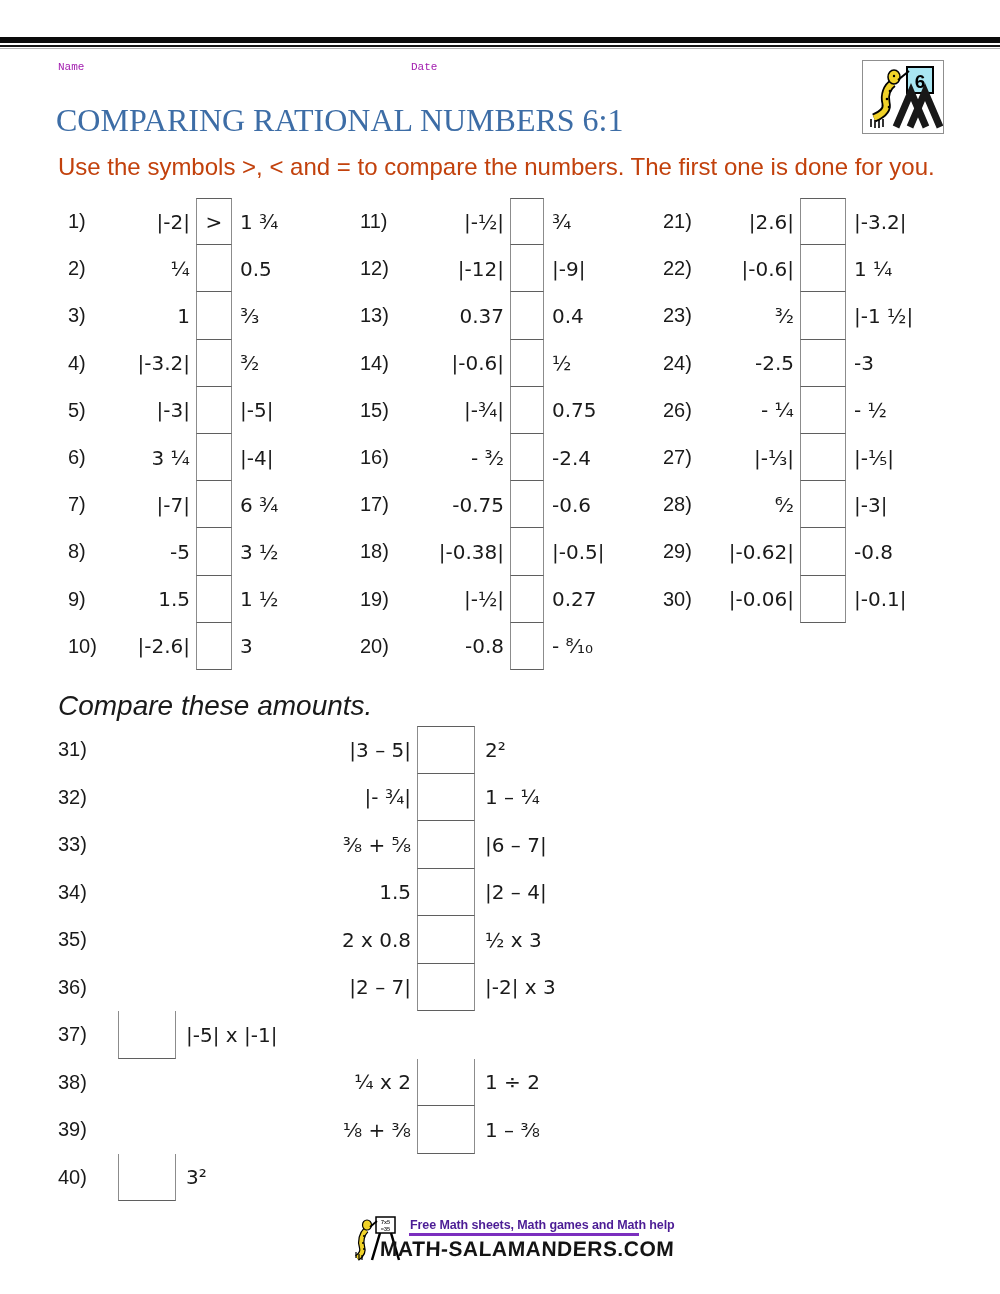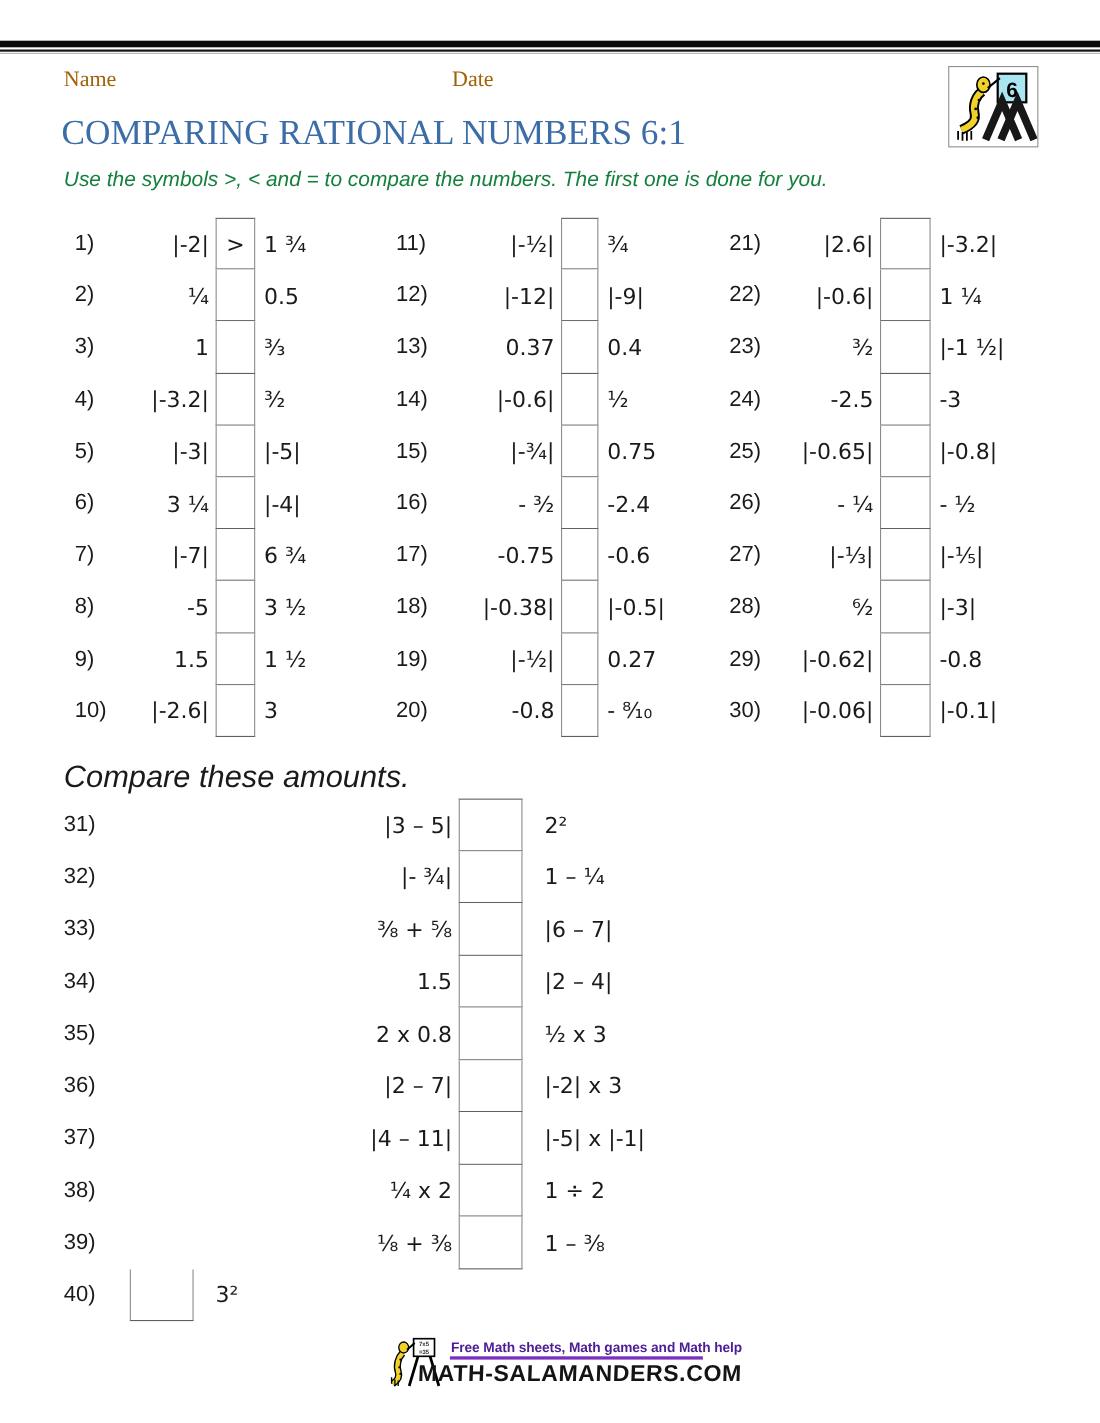--- a/index.html
+++ b/index.html
@@ -6,28 +6,28 @@
   body{
     width:1000px;height:1294px;position:relative;background:#ffffff;
     font-family:"DejaVu Sans",sans-serif;color:#1a1a1a;overflow:hidden;
   }
   .abs{position:absolute;}
   
   #rule-thick{top:37px;left:0;width:1000px;height:6px;background:#0b0b0b;}
   #rule-thin{top:45px;left:0;width:1000px;height:2px;background:#161616;}
   #rule-hair{top:48px;left:0;width:1000px;height:1px;background:#b3b3b3;}
 
-  .small-label{font-family:Liberation Serif, serif;font-size:20px;color:#a16207;}
+  .small-label{font-family:Liberation Mono, monospace;font-size:11px;color:#a21caf;}
   #name-label{left:58px;top:61px;}
   #date-label{left:411px;top:61px;}
 
   #logo-box{left:862px;top:60px;width:80px;height:72px;border:1px solid #8f8f8f;background:#fff;}
 
   #page-title{left:56px;top:102px;font-family:"Liberation Serif",serif;font-size:32px;color:#3D6DA6;white-space:nowrap;}
-  #instruction{left:58px;top:153px;font-family:"Liberation Sans",sans-serif;font-style:italic;font-size:19px;color:#15803d;white-space:nowrap;}
+  #instruction{left:58px;top:153px;font-family:"Liberation Sans",sans-serif;font-size:24px;color:#c2410c;white-space:nowrap;}
 
   .pcol{display:grid;grid-template-rows:repeat(10,47.2px);}
   #col1{left:68px;top:198px;}
   #col2{left:360px;top:198px;}
   #col3{left:663px;top:198px;}
   #sec2{left:58px;top:726px;grid-template-rows:repeat(10,47.5px);}
 
   .prow{display:flex;align-items:center;}
   .pnum{font-family:"Liberation Sans",sans-serif;font-size:20px;}
   .pleft{text-align:right;font-size:20px;white-space:nowrap;}
@@ -35,21 +35,21 @@
   .pbox{
     align-self:stretch;box-sizing:border-box;background:#fff;
     border-left:1px solid #8c8c8c;border-right:1px solid #8c8c8c;border-bottom:1px solid #5f5f5f;
     display:flex;align-items:center;justify-content:center;font-size:20px;
   }
   .prow:first-child .pbox{border-top:1px solid #5f5f5f;}
 
   .c1 .pnum{width:40px;} .c1 .pleft{width:82px;margin-right:6px;} .c1 .pbox{width:36px;} .c1 .pright{margin-left:8px;}
   .c2 .pnum{width:45px;} .c2 .pleft{width:99px;margin-right:6px;} .c2 .pbox{width:34px;} .c2 .pright{margin-left:8px;}
   .c3 .pnum{width:45px;} .c3 .pleft{width:86px;margin-right:6px;} .c3 .pbox{width:46px;} .c3 .pright{margin-left:8px;}
-  .s2 .pnum{width:60px;} .s2 .pleft{width:293px;margin-right:6px;} .s2 .pbox{width:58px;} .s2 .pright{margin-left:20px;}
+  .s2 .pnum{width:60px;} .s2 .pleft{width:293px;margin-right:6px;} .s2 .pbox{width:58px;} .s2 .pright{margin-left:10px;}
 
   #sec2-heading{left:58px;top:690px;font-family:"Liberation Sans",sans-serif;font-style:italic;font-size:28px;}
 
   
   #footer-mascot{left:354px;top:1214px;}
   #footer-tagline{left:410px;top:1218px;font-family:"Liberation Sans",sans-serif;font-weight:bold;font-size:12.5px;letter-spacing:-0.1px;color:#4c1d95;white-space:nowrap;}
   #footer-rule{left:409px;top:1233px;width:230px;height:3px;background:#7B2FBE;}
   #footer-wordmark{left:380px;top:1237px;font-family:"Liberation Sans",sans-serif;font-weight:700;font-size:21px;letter-spacing:0.5px;color:#141414;white-space:nowrap;transform:skewX(-2deg);}
 </style>
 </head>
@@ -228,26 +228,20 @@
       <span class="pbox"></span>
       <span class="pright">|-1 ½|</span>
     </div>
   <div class="prow">
       <span class="pnum">24)</span>
       <span class="pleft">-2.5</span>
       <span class="pbox"></span>
       <span class="pright">-3</span>
     </div>
   <div class="prow">
-      <span class="pnum">25)</span>
-      <span class="pleft">|-0.65|</span>
-      <span class="pbox"></span>
-      <span class="pright">|-0.8|</span>
-    </div>
-  <div class="prow">
       <span class="pnum">26)</span>
       <span class="pleft">- ¼</span>
       <span class="pbox"></span>
       <span class="pright">- ½</span>
     </div>
   <div class="prow">
       <span class="pnum">27)</span>
       <span class="pleft">|-¹⁄₃|</span>
       <span class="pbox"></span>
       <span class="pright">|-¹⁄₅|</span>
@@ -306,21 +300,20 @@
       <span class="pright">½ x 3</span>
     </div>
   <div class="prow">
       <span class="pnum">36)</span>
       <span class="pleft">|2 – 7|</span>
       <span class="pbox"></span>
       <span class="pright">|-2| x 3</span>
     </div>
   <div class="prow">
       <span class="pnum">37)</span>
-      <span class="pleft">|4 – 11|</span>
       <span class="pbox"></span>
       <span class="pright">|-5| x |-1|</span>
     </div>
   <div class="prow">
       <span class="pnum">38)</span>
       <span class="pleft">¼ x 2</span>
       <span class="pbox"></span>
       <span class="pright">1 ÷ 2</span>
     </div>
   <div class="prow">

